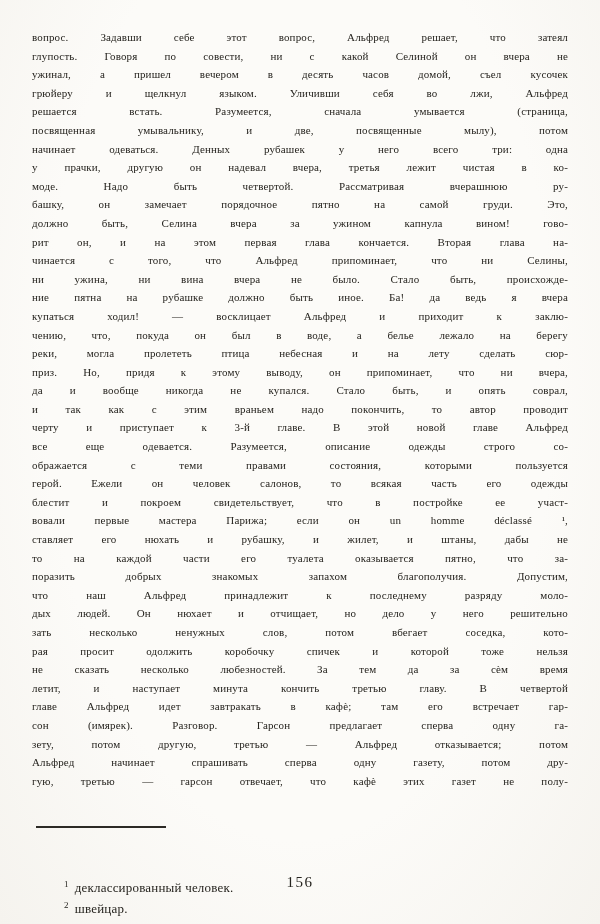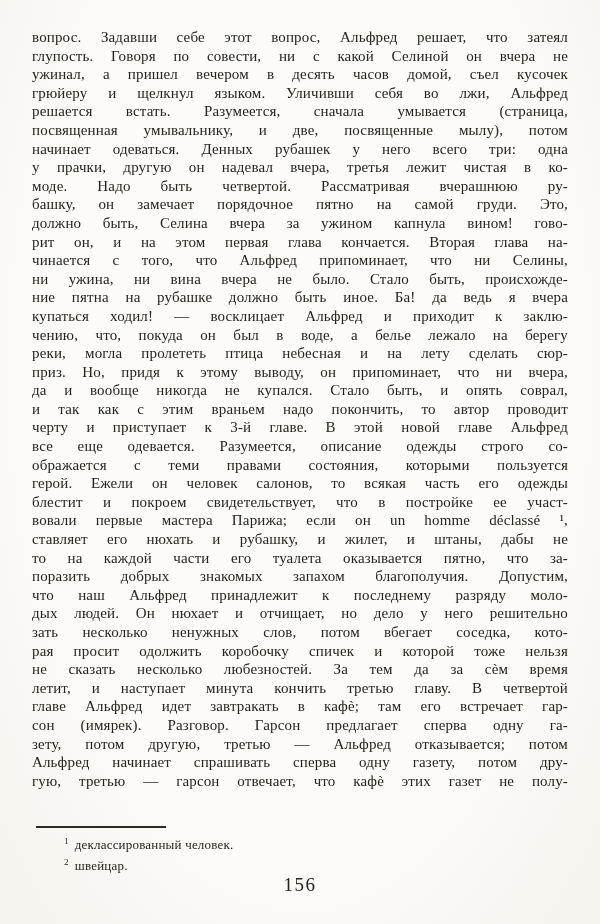--- a/index.html
+++ b/index.html
@@ -18,21 +18,21 @@
     color: #26241f;
     overflow: hidden;
   }
   .text-block {
     position: absolute;
     left: 32px;
     top: 28px;
     width: 536px;
   }
   .text-line {
-    font-size: 15px;
+    font-size: 11px;
     line-height: 18.6px;
     height: 18.6px;
     overflow: hidden;
     text-align: justify;
     text-align-last: justify;
     letter-spacing: 0.15px;
     white-space: nowrap;
   }
   
   .text-line { white-space: normal; }
@@ -40,40 +40,40 @@
     position: absolute;
     left: 36px;
     top: 826px;
     width: 130px;
     height: 2px;
     background: #2c2a25;
   }
   .footnotes {
     position: absolute;
     left: 32px;
-    top: 833px;
+    top: 876px;
     width: 536px;
   }
   .footnote {
     font-size: 13px;
     line-height: 17.5px;
     padding-left: 32px;
     letter-spacing: 0.2px;
   }
   .footnote sup {
     font-size: 9px;
     margin-right: 6px;
   }
   .page-number {
     position: absolute;
     left: 0;
     top: 874px;
     width: 100%;
     text-align: center;
-    font-size: 19px;
+    font-size: 15px;
     letter-spacing: 1.5px;
   }
 </style>
 </head>
 <body>
 
 <div class="page">
 
   <div class="text-block">
 

